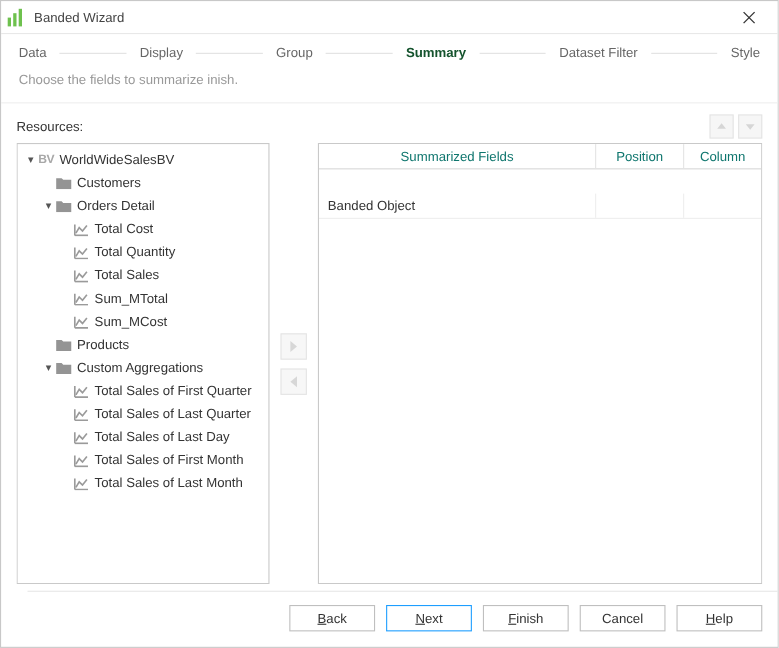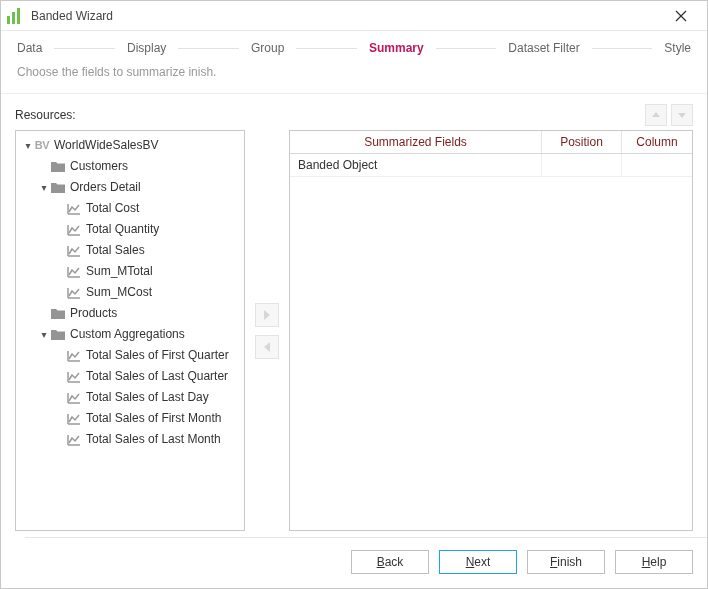--- a/index.html
+++ b/index.html
@@ -10,21 +10,21 @@
   .titlebar .logo span { display:block; width:3px; background:#6ec14e; }
   .titlebar .logo span:nth-child(1){height:8px;}
   .titlebar .logo span:nth-child(2){height:12px;}
   .titlebar .logo span:nth-child(3){height:16px;}
   .titlebar .title { font-size:12px; color:#444; }
   .titlebar .close { margin-left:auto; width:40px; height:28px; display:flex; align-items:center; justify-content:center; cursor:pointer; }
   .titlebar .close svg { width:12px; height:12px; stroke:#333; stroke-width:1.2; }
 
   .steps { display:flex; align-items:center; padding:10px 12px 4px 12px; gap:0; }
   .step { font-size:12px; color:#666; padding:0 4px; cursor:pointer; white-space:nowrap; }
-  .step.active { color:#be185d; font-weight:600; }
+  .step.active { color:#14532d; font-weight:600; }
   .step-sep { flex:1; height:1px; background:#e2e2e2; margin:0 8px; }
 
   .desc { padding:6px 16px 14px 16px; color:#999; border-bottom:1px solid #eee; }
 
   .content { flex:1; display:flex; flex-direction:column; padding:10px 14px 6px 14px; overflow:hidden; }
   .panes { flex:1; display:flex; gap:8px; overflow:hidden; }
   .left-col { width:230px; display:flex; flex-direction:column; }
   .right-col { flex:1; display:flex; flex-direction:column; position:relative; }
 
   .label-row { display:flex; align-items:center; margin-bottom:4px; }
@@ -45,27 +45,27 @@
   .ico { width:16px; height:14px; display:inline-flex; align-items:center; justify-content:center; margin-right:4px; }
   .ico-bv { font-family: "Segoe UI", Arial, sans-serif; font-weight:700; color:#a8a8a8; font-size:11px; letter-spacing:-0.5px; }
   .ico-folder svg { fill:#949494; }
   .ico-metric svg { fill:none; stroke:#9a9a9a; stroke-width:1.5; }
 
   .mid-buttons { width:28px; display:flex; flex-direction:column; justify-content:center; gap:8px; align-items:center; }
   .mid-btn { width:24px; height:24px; border:1px solid #e4e4e4; background:#f7f7f7; display:flex; align-items:center; justify-content:center; cursor:default; }
   .mid-btn svg { fill:#d7d7d7; }
 
   .thead { display:flex; border-bottom:1px solid #d8d8d8; background:#fff; }
-  .th { padding:4px 6px; text-align:center; color:#7f1d1d; border-right:1px solid #e4e4e4; }
+  .th { padding:4px 6px; text-align:center; color:#0f766e; border-right:1px solid #e4e4e4; }
   .th:last-child { border-right:none; }
   .th.c1 { flex:1; }
   .th.c2 { width:80px; }
   .th.c3 { width:70px; }
   .trow { display:flex; border-bottom:1px solid #eee; }
-  .td { padding:4px 8px; border-right:1px solid #eee; }
+  .td { padding:4px 8px; border-right:1px solid #eee;margin-top:22px; }
   .td.c1 { flex:1; }
   .td.c2 { width:80px; }
   .td.c3 { width:70px; border-right:none; }
 
   .footer { border-top:1px solid #e6e6e6; padding:12px 14px 14px 14px; display:flex; justify-content:flex-end; gap:10px;margin-left:24px; }
   .btn { width:78px; height:24px; border:1px solid #bfbfbf; background:#fff; font-size:12px; color:#333; cursor:pointer; display:flex; align-items:center; justify-content:center; }
   .btn.primary { border-color:#1e9eff; }
   .btn .ul { text-decoration:underline; }
 </style>
 </head>
@@ -330,17 +330,20 @@
     <button class="btn">
         <span><span class="ul">B</span><span>ack</span></span>
       </button>
     <button class="btn primary">
         <span><span class="ul">N</span><span>ext</span></span>
       </button>
     <button class="btn">
         <span><span class="ul">F</span><span>inish</span></span>
       </button>
     <button class="btn">
+        <span>Cancel</span>
+      </button>
+    <button class="btn">
         <span><span class="ul">H</span><span>elp</span></span>
       </button>
   </div>
 
 </div>
 
 </body></html>

